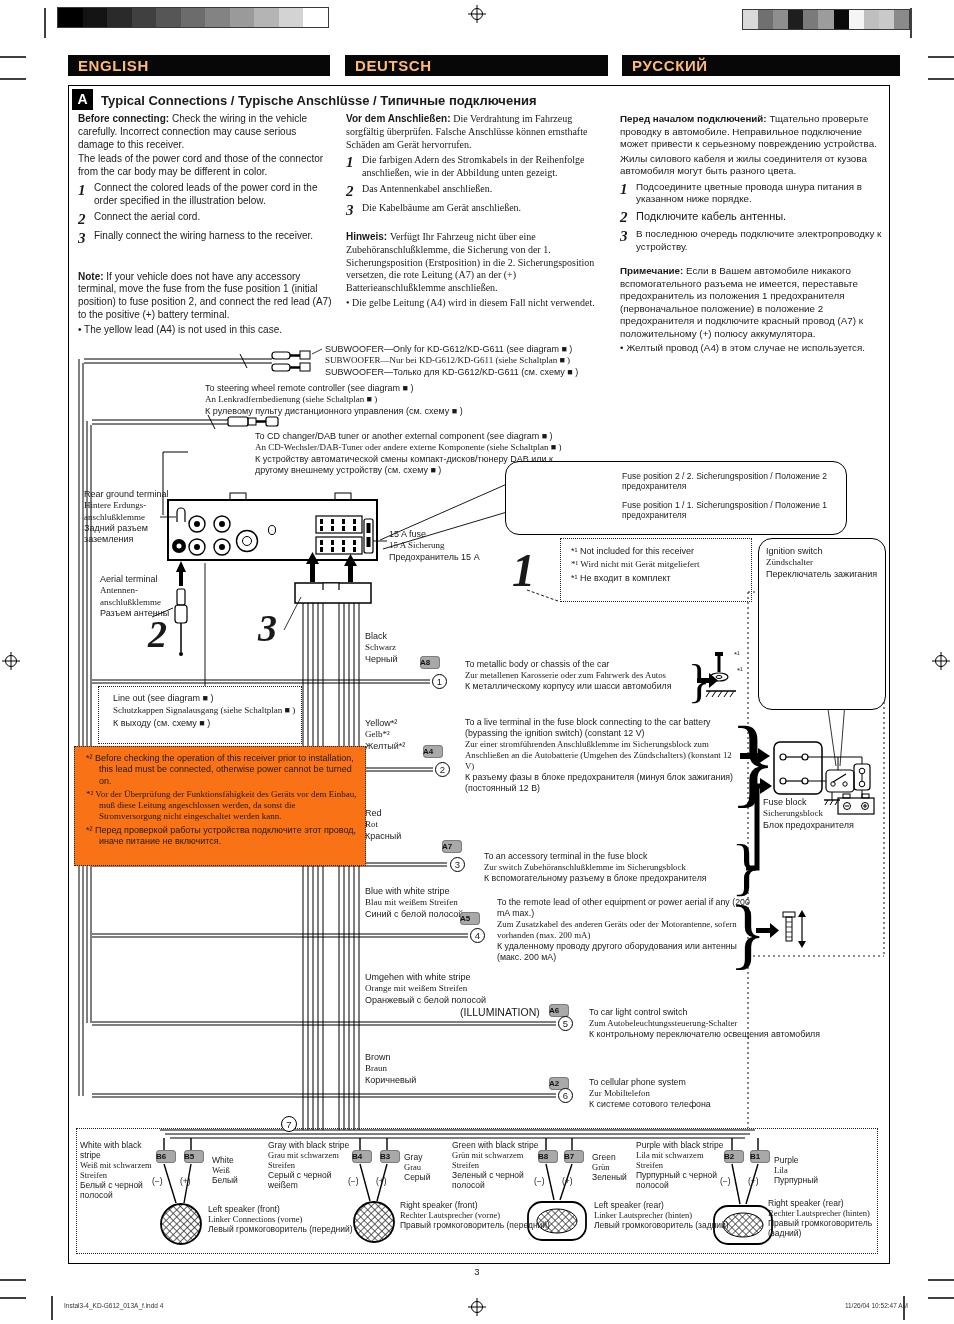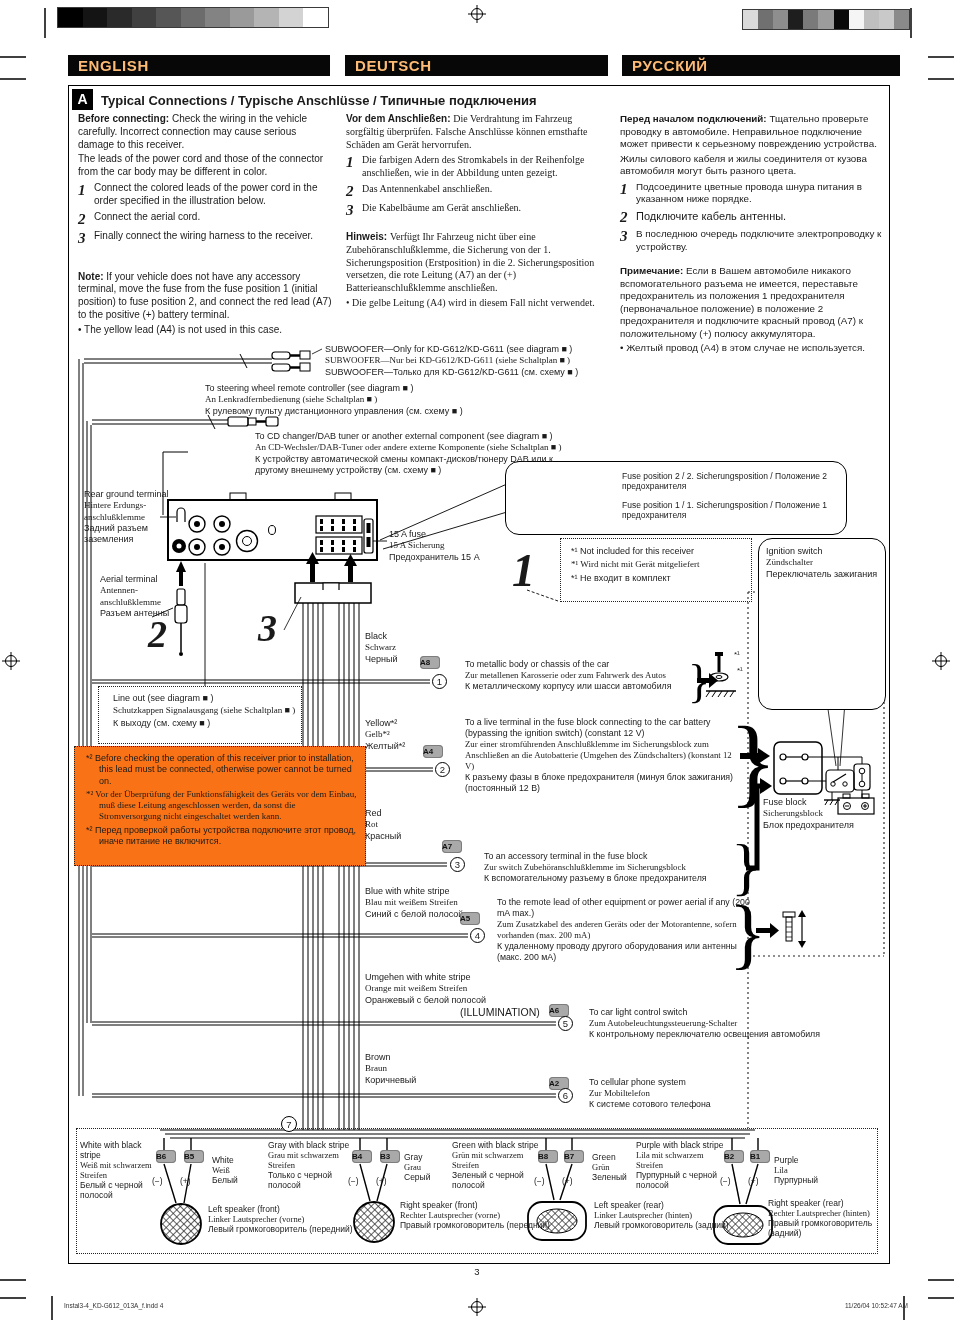--- a/index.html
+++ b/index.html
@@ -649,28 +649,28 @@
   <span class="badge" style="left:184px;top:1150px">B5</span>
   <span class="L lbl t85 en" style="left:152px;top:1176px">(−)</span>
   <span class="L lbl t85 en" style="left:180px;top:1176px">(+)</span>
   <div class="L lbl t85" style="left:212px;top:1155px;width:60px">
     <div class="en">White</div>
     <div class="de">Weiß</div>
     <div class="ru">Белый</div>
   </div>
   <div class="L lbl t85" style="left:208px;top:1204px;width:162px">
     <div class="en">Left speaker (front)</div>
-    <div class="de">Linker Lautsprecher (vorne)</div>
+    <div class="de">Linker Connections (vorne)</div>
     <div class="ru">Левый громкоговоритель (передний)</div>
   </div>
 
   <div class="L lbl t85" style="left:268px;top:1140px;width:84px">
     <div class="en">Gray with black stripe</div>
     <div class="de">Grau mit schwarzem Streifen</div>
-    <div class="ru">Только с черной полосой</div>
+    <div class="ru">Серый с черной weißem</div>
   </div>
   <span class="badge" style="left:352px;top:1150px">B4</span>
   <span class="badge" style="left:380px;top:1150px">B3</span>
   <span class="L lbl t85 en" style="left:348px;top:1176px">(−)</span>
   <span class="L lbl t85 en" style="left:376px;top:1176px">(+)</span>
   <div class="L lbl t85" style="left:404px;top:1152px;width:60px">
     <div class="en">Gray</div>
     <div class="de">Grau</div>
     <div class="ru">Серый</div>
   </div>

